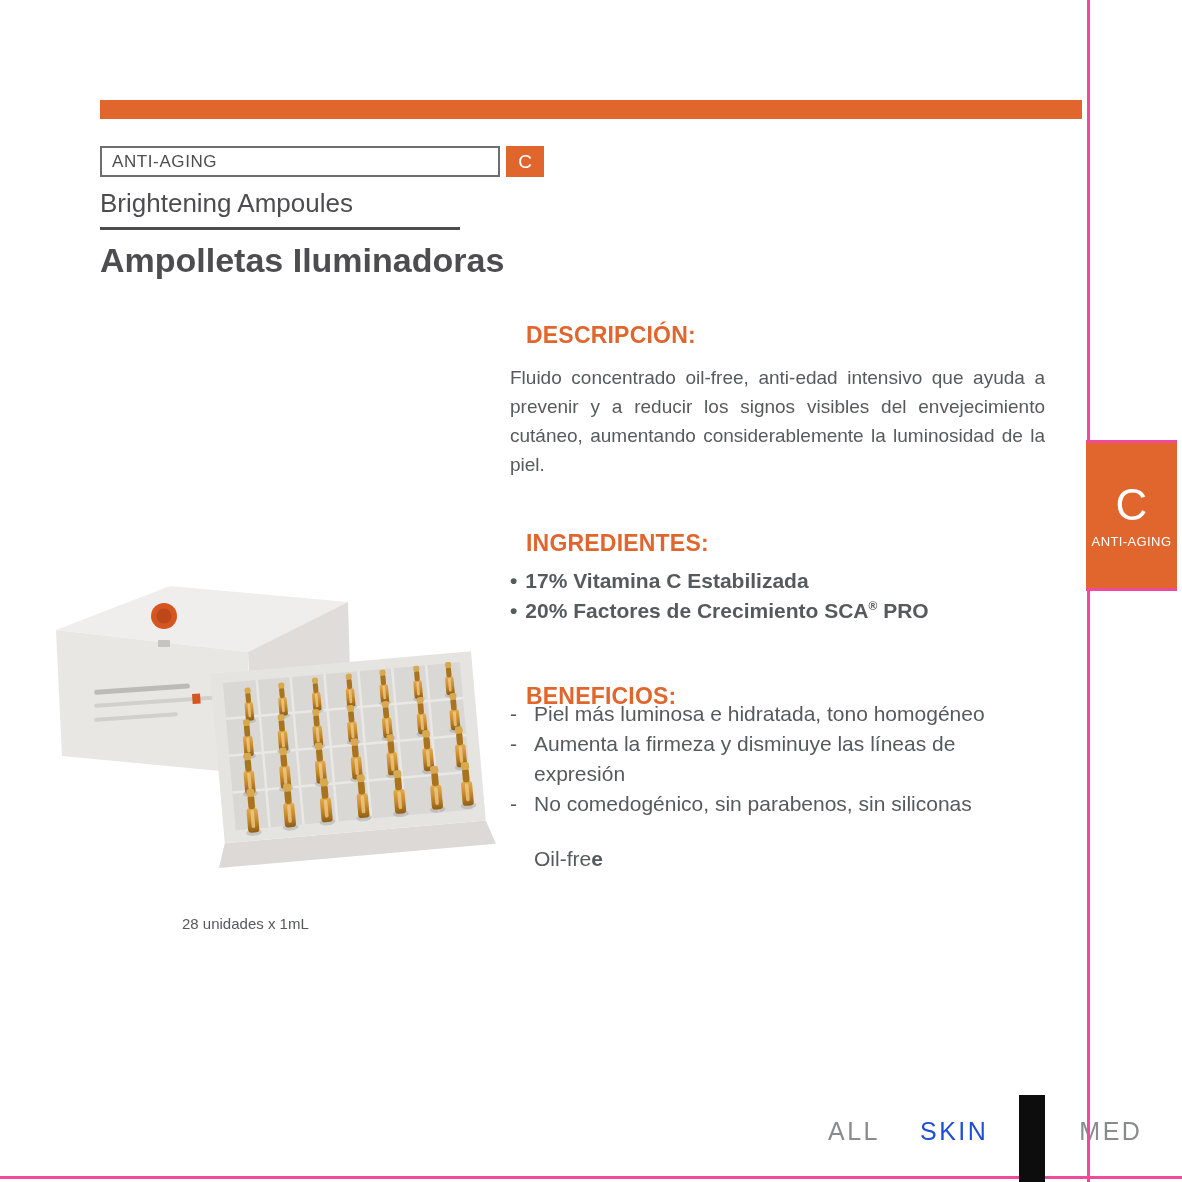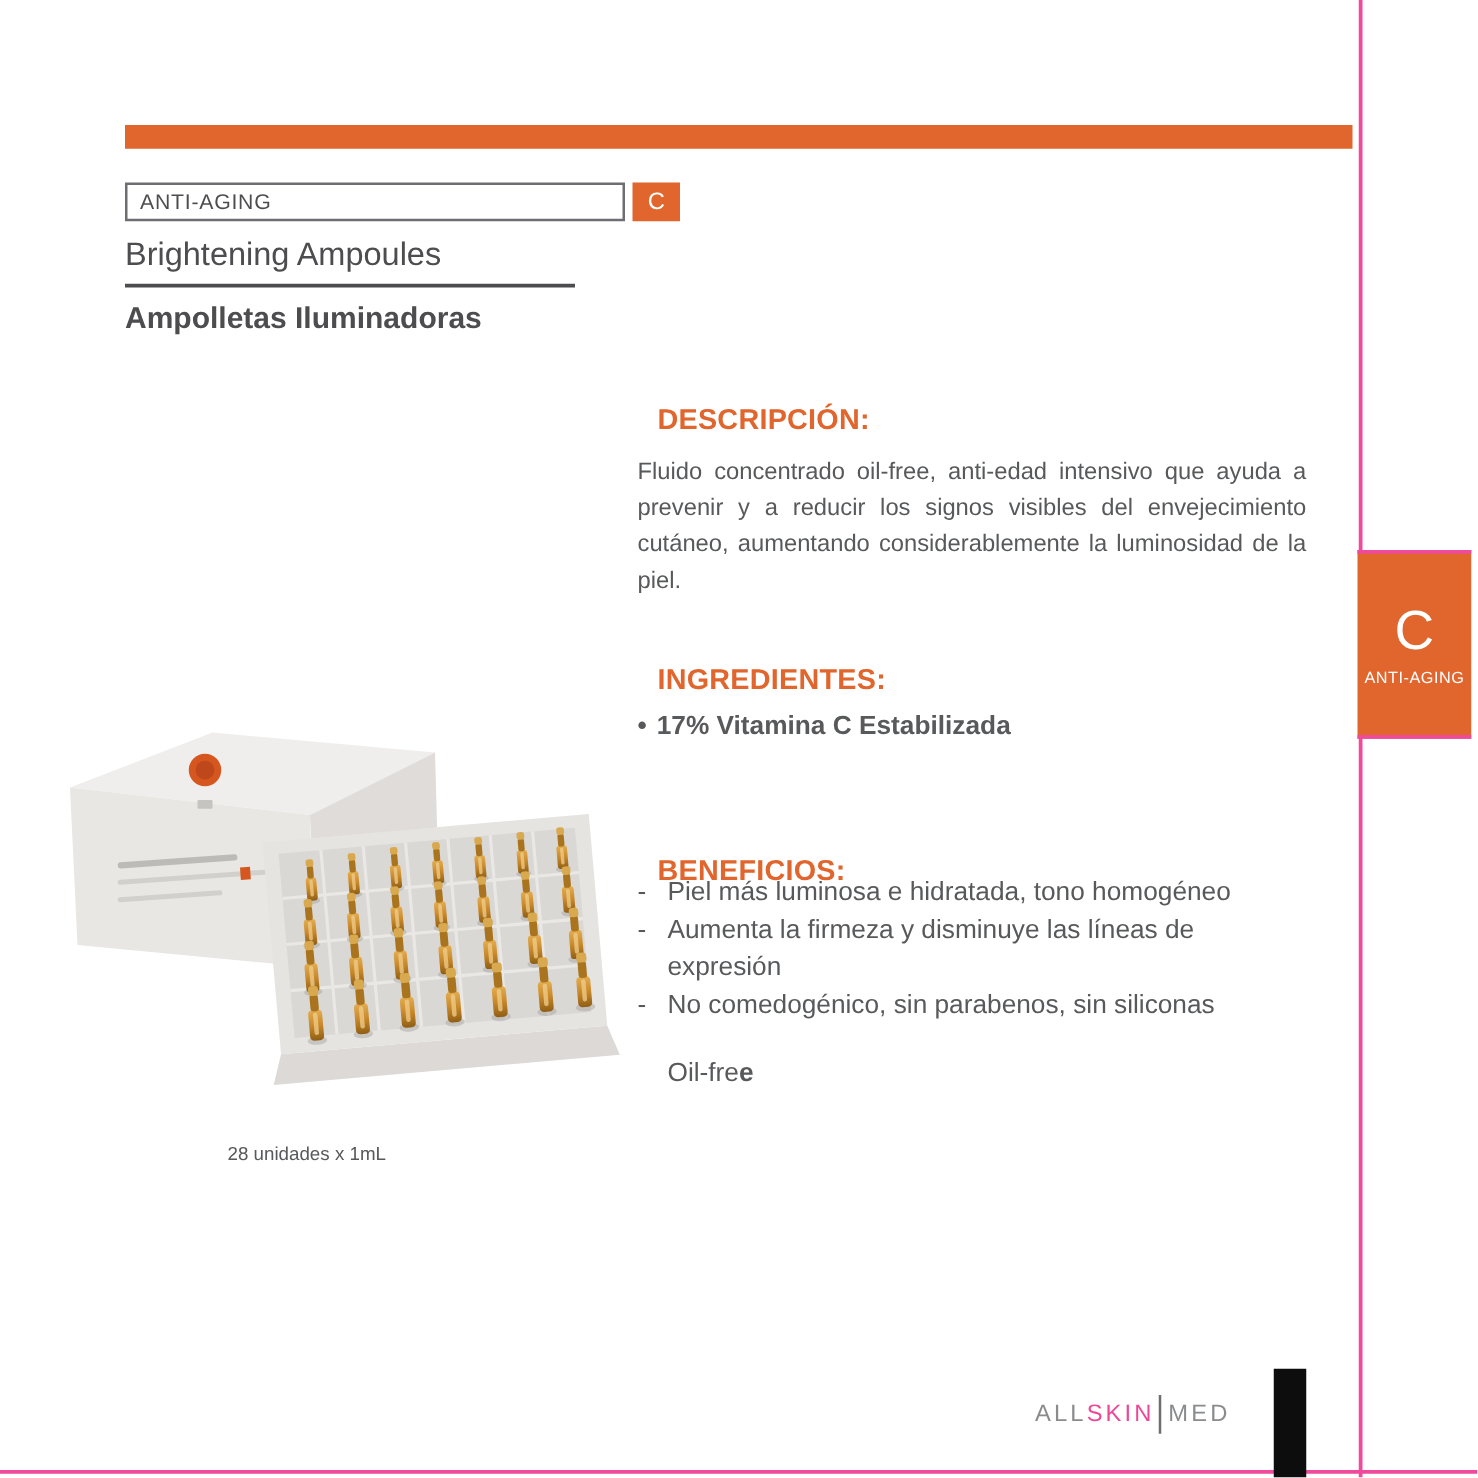--- a/index.html
+++ b/index.html
@@ -28,21 +28,21 @@
     display:flex;align-items:center;padding-left:10px;
     font-size:17px;letter-spacing:0.6px;color:var(--ink);
   }
   #cat-badge{
     left:506px;top:146px;width:38px;height:31px;background:var(--orange);
     display:flex;align-items:center;justify-content:center;
     color:#fff;font-size:19px;
   }
   #title-en{left:100px;top:188px;margin:0;font-size:26px;font-weight:normal;color:var(--ink);}
   #title-rule{left:100px;top:227px;width:360px;height:3px;background:var(--ink);}
-  #title-es{left:100px;top:241px;margin:0;font-size:24px;font-weight:bold;color:var(--ink);}
+  #title-es{left:100px;top:241px;margin:0;font-size:34px;font-weight:bold;color:var(--ink);}
 
   
   .sec{margin:16px;font-size:23px;font-weight:bold;color:var(--orange);letter-spacing:0.2px;}
   #desc-h{left:510px;top:306px;}
   #desc-p{
     left:510px;top:363px;width:535px;margin:0;
     font-size:19px;line-height:29px;text-align:justify;color:var(--body);
   }
   #ing-h{left:510px;top:514px;}
   #ing-list{left:510px;top:547px;width:540px;font-size:21px;line-height:30px;font-weight:bold;color:var(--body);margin-top:19px;}
@@ -66,23 +66,23 @@
     left:1086px;top:440px;width:91px;height:151px;box-sizing:border-box;
     background:var(--orange);
     border-top:3px solid var(--pink);border-bottom:3px solid var(--pink);
     display:flex;flex-direction:column;align-items:center;justify-content:center;
     color:#fff;z-index:2;
   }
   .tab-letter{font-size:44px;line-height:1;font-weight:normal;}
   .tab-label{font-size:13px;letter-spacing:0.4px;margin-top:7px;}
 
   
-  #brand{left:828px;top:1116px;display:flex;align-items:center;font-size:19px;letter-spacing:2.5px;}
+  #brand{left:828px;top:1116px;display:flex;align-items:center;font-size:25px;letter-spacing:2.5px;gap:40px;}
   .b-all,.b-med{color:#8A8B8D;}
-  .b-skin{color:#ec4899;}
+  .b-skin{color:#1d4ed8;}
   .b-div{display:inline-block;width:2px;height:31px;background:var(--border-gray);margin:0 6px 0 3px;overflow:hidden;color:transparent;}
   #black-bar{left:1019px;top:1095px;width:26px;height:87px;background:#0D0D0D;z-index:3;}
 </style>
 </head>
 <body>
 
 <div class="abs" id="top-bar"></div>
 
 <div class="abs" id="cat-box">
   <span>ANTI-AGING</span>
@@ -95,20 +95,23 @@
 <div class="abs" id="title-rule"></div>
 <h2 class="abs" id="title-es">Ampolletas Iluminadoras</h2>
 
 <h3 class="abs sec" id="desc-h">DESCRIPCIÓN:</h3>
 <p class="abs" id="desc-p">Fluido concentrado oil-free, anti-edad intensivo que ayuda a prevenir y a reducir los signos visibles del envejecimiento cutáneo, aumentando considerablemente la luminosidad de la piel.</p>
 
 <h3 class="abs sec" id="ing-h">INGREDIENTES:</h3>
 <div class="abs" id="ing-list">
   <div class="ing">
     <span class="bl">•</span><span>17% Vitamina C Estabilizada</span>
+  </div>
+  <div class="ing">
+    <span class="bl">•</span><span><span>20% Factores de Crecimiento SCA</span><sup>®</sup><span> PRO</span></span>
   </div>
 </div>
 
 <h3 class="abs sec" id="ben-h">BENEFICIOS:</h3>
 <div class="abs" id="ben-list">
   <div class="ben">
     <span class="dash">-</span>
     <span class="btxt">Piel más luminosa e hidratada, tono homogéneo</span>
   </div>
   <div class="ben">

